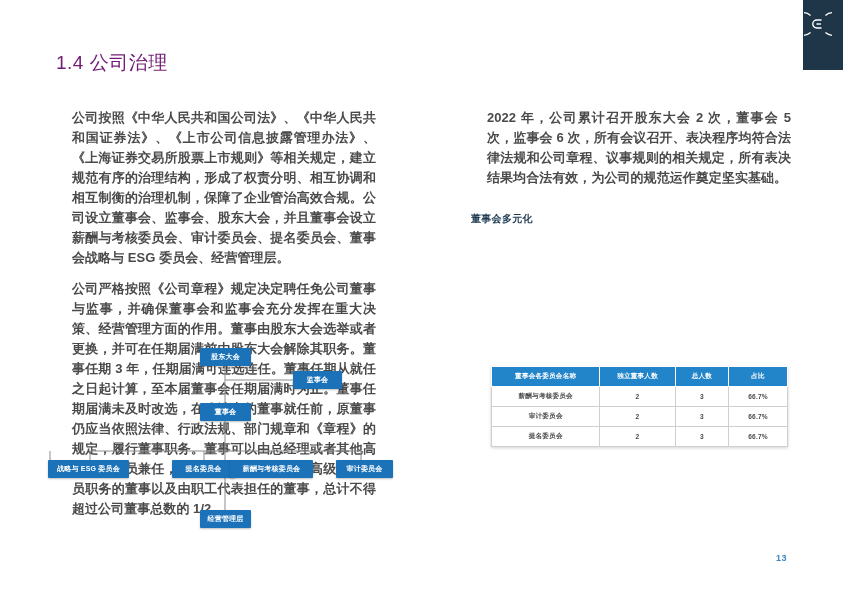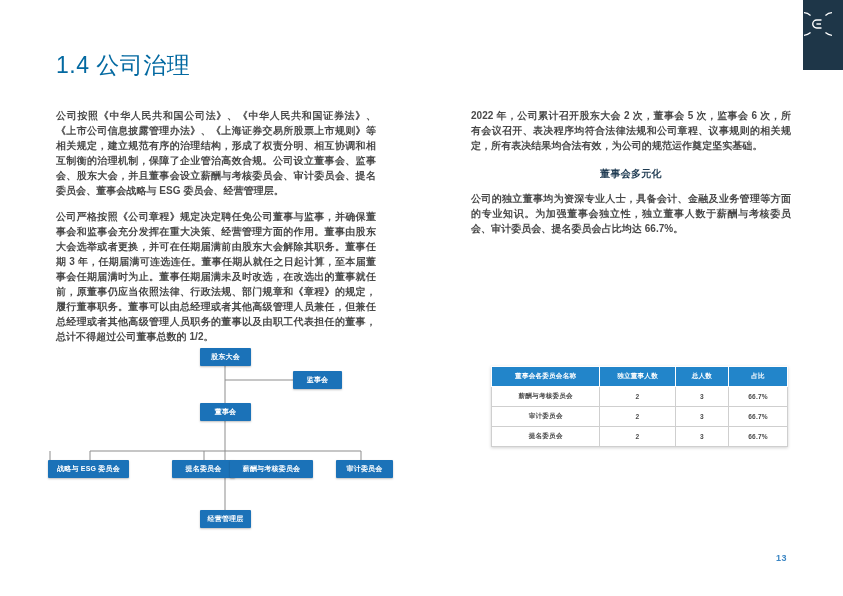--- a/index.html
+++ b/index.html
@@ -21,35 +21,35 @@
   #corner-deco .cut{
     position:absolute;top:0;left:-37px;width:100px;height:100px;
     background:#ffffff;border-radius:0 0 0 100px;
   }
   #corner-logo{
     position:absolute;top:10px;right:11px;width:28px;height:28px;
   }
   
   #page-title{
     position:absolute;left:56px;top:50px;
-    font-size:23px;color:#0369a1;font-weight:400;
+    font-size:19px;color:#701a75;font-weight:400;
     letter-spacing:.5px;
   }
   
   .col{position:absolute;top:108px;width:320px;}
   #col-left{left:56px;}
   #col-right{left:471px;}
   .para{
-    font-size:10px;line-height:15px;color:#4a4a4a;
-    text-align:justify;font-weight:bold;margin:0 0 11px 0;
+    font-size:13px;line-height:20px;color:#4a4a4a;
+    text-align:justify;font-weight:bold;margin:0 0 11px 16px;
     letter-spacing:.05px;
   }
   .sub-head{
     font-size:10px;color:#1f3b52;font-weight:bold;
-    margin:14px 0 10px 0;letter-spacing:.3px;text-align:center;
+    margin:24px 0 10px 0;letter-spacing:.3px;
   }
   
   #org-chart{
     position:absolute;left:24px;top:338px;width:400px;height:200px;
   }
   #org-chart svg{position:absolute;left:0;top:0;}
   .node{
     position:absolute;background:#1b72b8;color:#ffffff;
     font-size:7px;font-weight:bold;text-align:center;
     display:flex;align-items:center;justify-content:center;
@@ -98,21 +98,20 @@
 <div id="page-title">1.4 公司治理</div>
 
 <div id="col-left" class="col">
   <p class="para">公司按照《中华人民共和国公司法》、《中华人民共和国证券法》、《上市公司信息披露管理办法》、《上海证券交易所股票上市规则》等相关规定，建立规范有序的治理结构，形成了权责分明、相互协调和相互制衡的治理机制，保障了企业管治高效合规。公司设立董事会、监事会、股东大会，并且董事会设立薪酬与考核委员会、审计委员会、提名委员会、董事会战略与 ESG 委员会、经营管理层。</p>
   <p class="para">公司严格按照《公司章程》规定决定聘任免公司董事与监事，并确保董事会和监事会充分发挥在重大决策、经营管理方面的作用。董事由股东大会选举或者更换，并可在任期届满前由股东大会解除其职务。董事任期 3 年，任期届满可连选连任。董事任期从就任之日起计算，至本届董事会任期届满时为止。董事任期届满未及时改选，在改选出的董事就任前，原董事仍应当依照法律、行政法规、部门规章和《章程》的规定，履行董事职务。董事可以由总经理或者其他高级管理人员兼任，但兼任总经理或者其他高级管理人员职务的董事以及由职工代表担任的董事，总计不得超过公司董事总数的 1/2。</p>
 </div>
 
 <div id="col-right" class="col">
   <p class="para">2022 年，公司累计召开股东大会 2 次，董事会 5 次，监事会 6 次，所有会议召开、表决程序均符合法律法规和公司章程、议事规则的相关规定，所有表决结果均合法有效，为公司的规范运作奠定坚实基础。</p>
   <h2 class="sub-head">董事会多元化</h2>
-  <p class="para">公司的独立董事均为资深专业人士，具备会计、金融及业务管理等方面的专业知识。为加强董事会独立性，独立董事人数于薪酬与考核委员会、审计委员会、提名委员会占比均达 66.7%。</p>
 </div>
 
 <div id="org-chart">
   <svg width="400" height="200">
     <g stroke="#8d8d8d" stroke-width="1" fill="none">
 
       <line x1="201" y1="28" x2="201" y2="68"></line>
 
       <line x1="201" y1="42" x2="270" y2="42"></line>
 

